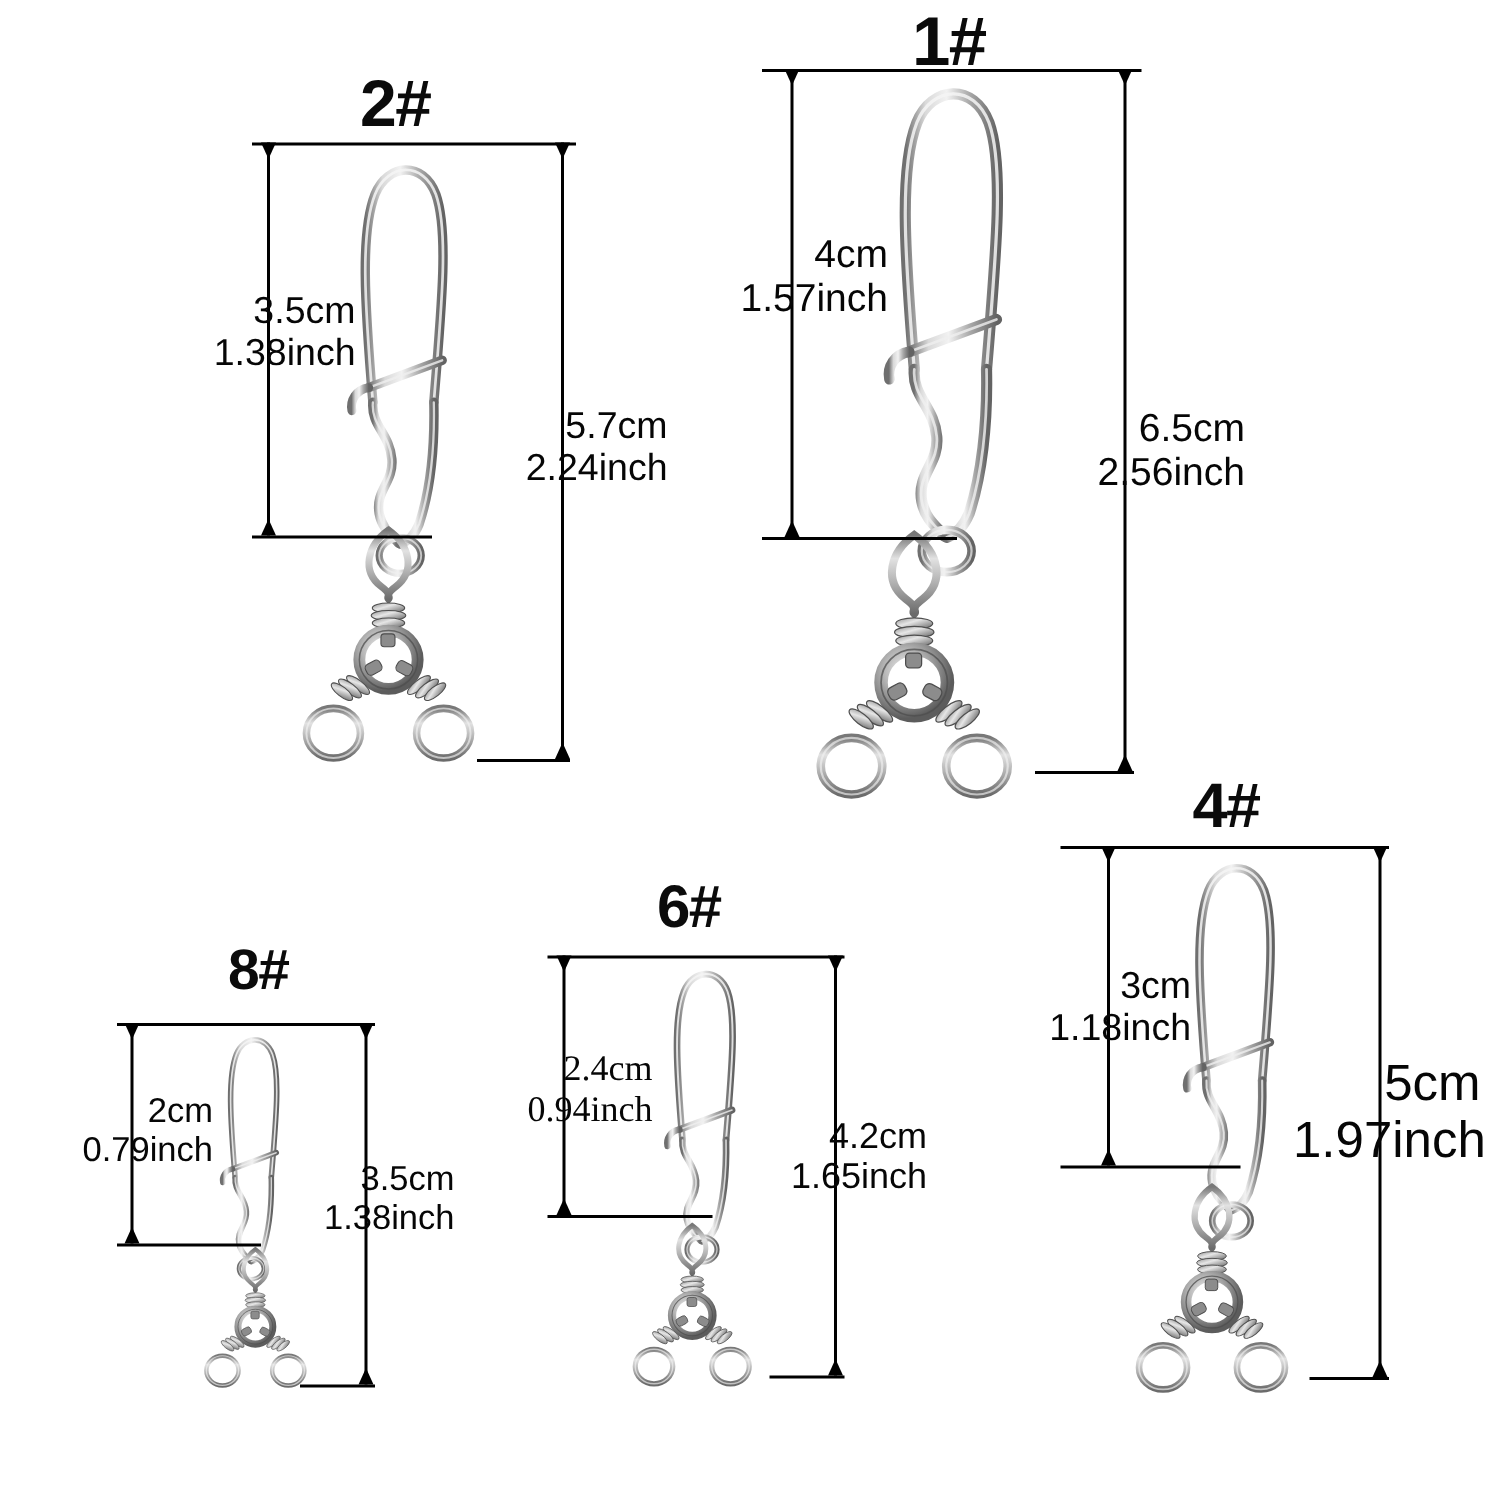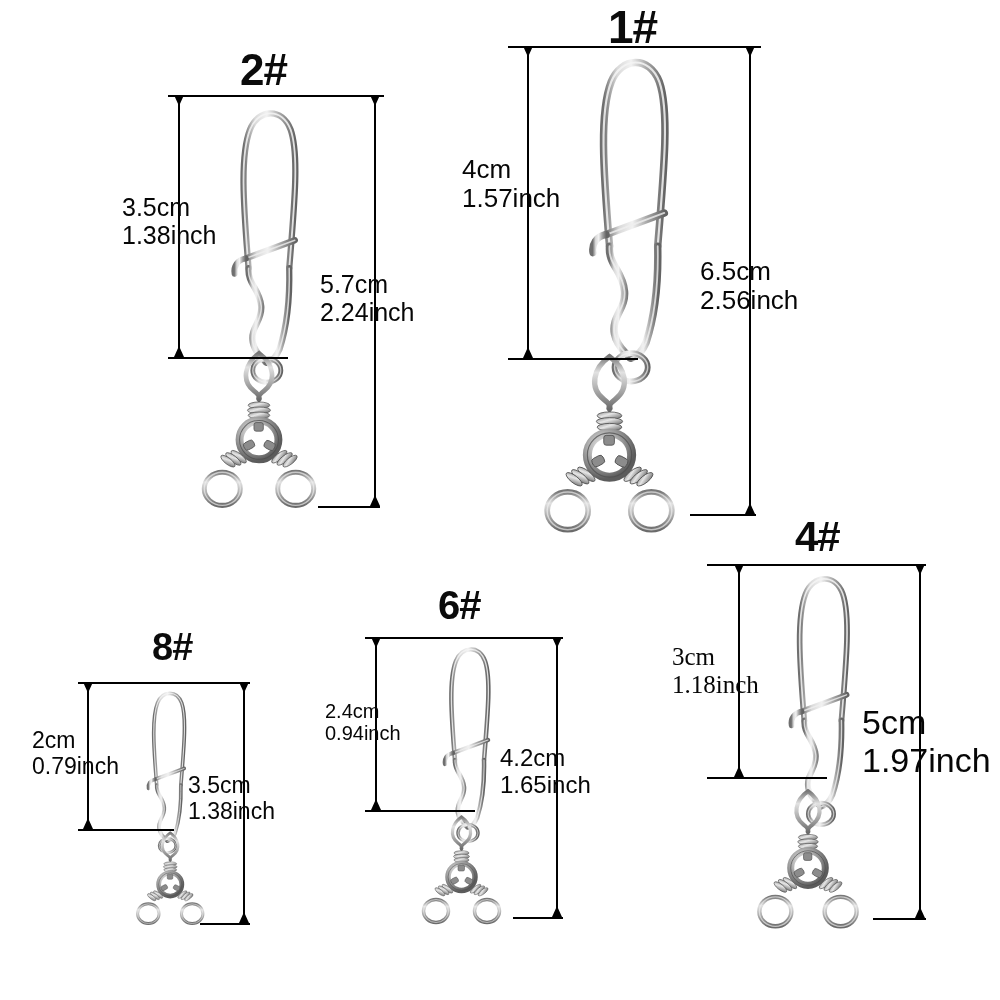--- a/index.html
+++ b/index.html
@@ -30,21 +30,21 @@
     letter-spacing: -1px;
   }
 
   
   .dim-text {
     position: absolute;
     white-space: nowrap;
     line-height: 1.12;
     color: #060606;
     font-family: "Liberation Sans", sans-serif;
-    text-align: left;
+    text-align: right;
   }
   .dim-text .l2 { display: block; }
 
   
   .hrule {
     position: absolute;
     height: 0;
     border-top: 2px solid #000;
   }
   .vline {
@@ -236,21 +236,21 @@
     <div class="hrule" style="left:508px; top:358px; width:130px;"></div>
     <div class="dim-text" style="left:462px; top:155px; font-size:26px; width:130px;">
       <span>4cm</span>
       <span class="l2">1.57inch</span>
     </div>
 
     <div class="vline" style="left:749px; top:46px; height:468px;"></div>
     <div class="arrow down" style="left:745px; top:46px;"></div>
     <div class="arrow up" style="left:745px; top:503px;"></div>
     <div class="hrule" style="left:690px; top:514px; width:66px;"></div>
-    <div class="dim-text" style="left:700px; top:257px; font-size:26px; width:130px;">
+    <div class="dim-text" style="left:700px; top:271px; font-size:26px; width:130px;">
       <span>6.5cm</span>
       <span class="l2">2.56inch</span>
     </div>
   </div>
 
   <div class="item">
     <div class="size-label" style="left:152px; top:628px; font-size:38px;">8#</div>
 
     <div class="hrule" style="left:78px; top:682px; width:172px;"></div>
 
@@ -275,21 +275,21 @@
 
   <div class="item">
     <div class="size-label" style="left:438px; top:585px; font-size:40px;">6#</div>
 
     <div class="hrule" style="left:365px; top:637px; width:198px;"></div>
 
     <div class="vline" style="left:375px; top:637px; height:172px;"></div>
     <div class="arrow down" style="left:371px; top:637px;"></div>
     <div class="arrow up" style="left:371px; top:799px;"></div>
     <div class="hrule" style="left:365px; top:810px; width:110px;"></div>
-    <div class="dim-text" style="left:325px; top:700px; font-size:20px; width:110px;">
+    <div class="dim-text" style="left:325px; top:700px; font-size:24px; width:110px;font-family:Liberation Serif, serif;">
       <span>2.4cm</span>
       <span class="l2">0.94inch</span>
     </div>
 
     <div class="vline" style="left:556px; top:637px; height:280px;"></div>
     <div class="arrow down" style="left:552px; top:637px;"></div>
     <div class="arrow up" style="left:552px; top:906px;"></div>
     <div class="hrule" style="left:513px; top:917px; width:50px;"></div>
     <div class="dim-text" style="left:500px; top:745px; font-size:24px; width:118px;">
       <span>4.2cm</span>
@@ -299,21 +299,21 @@
 
   <div class="item">
     <div class="size-label" style="left:795px; top:516px; font-size:42px;">4#</div>
 
     <div class="hrule" style="left:707px; top:564px; width:219px;"></div>
 
     <div class="vline" style="left:738px; top:564px; height:213px;"></div>
     <div class="arrow down" style="left:734px; top:564px;"></div>
     <div class="arrow up" style="left:734px; top:766px;"></div>
     <div class="hrule" style="left:707px; top:777px; width:120px;"></div>
-    <div class="dim-text" style="left:672px; top:643px; font-size:25px; width:122px;font-family:Liberation Serif, serif;">
+    <div class="dim-text" style="left:672px; top:643px; font-size:25px; width:122px;">
       <span>3cm</span>
       <span class="l2">1.18inch</span>
     </div>
 
     <div class="vline" style="left:919px; top:564px; height:354px;"></div>
     <div class="arrow down" style="left:915px; top:564px;"></div>
     <div class="arrow up" style="left:915px; top:907px;"></div>
     <div class="hrule" style="left:873px; top:918px; width:53px;"></div>
     <div class="dim-text" style="left:862px; top:703px; font-size:34px; width:125px;">
       <span>5cm</span>

